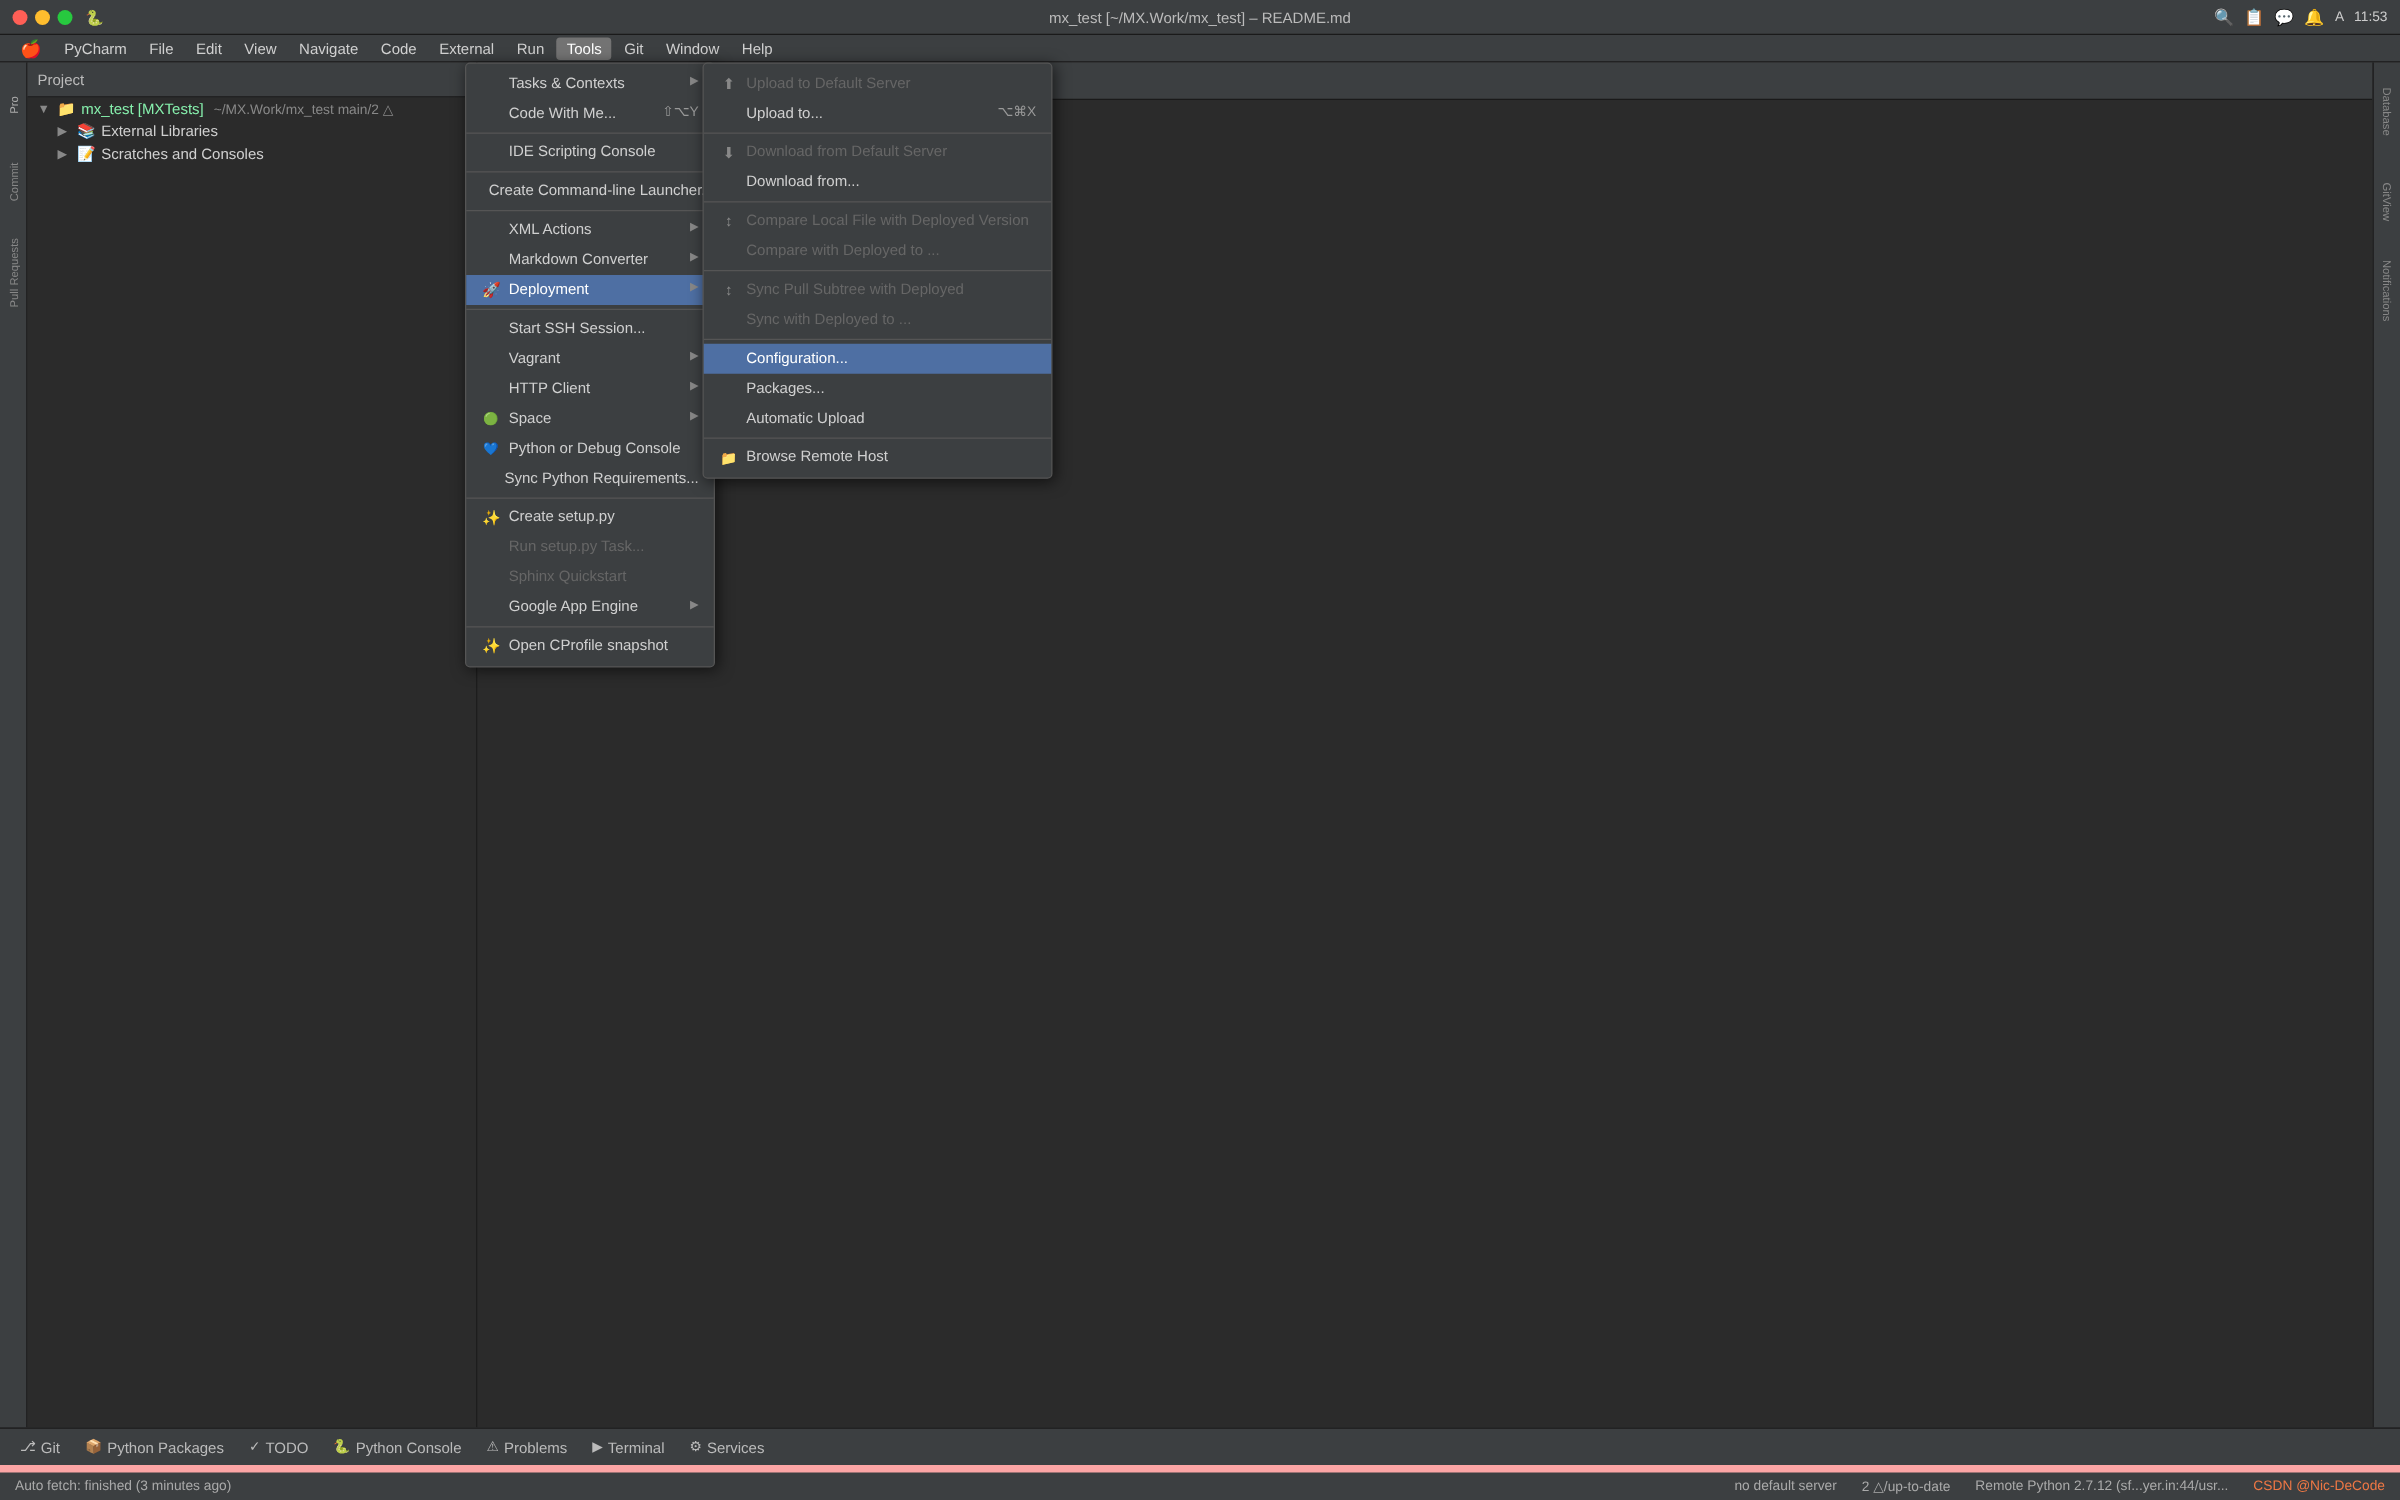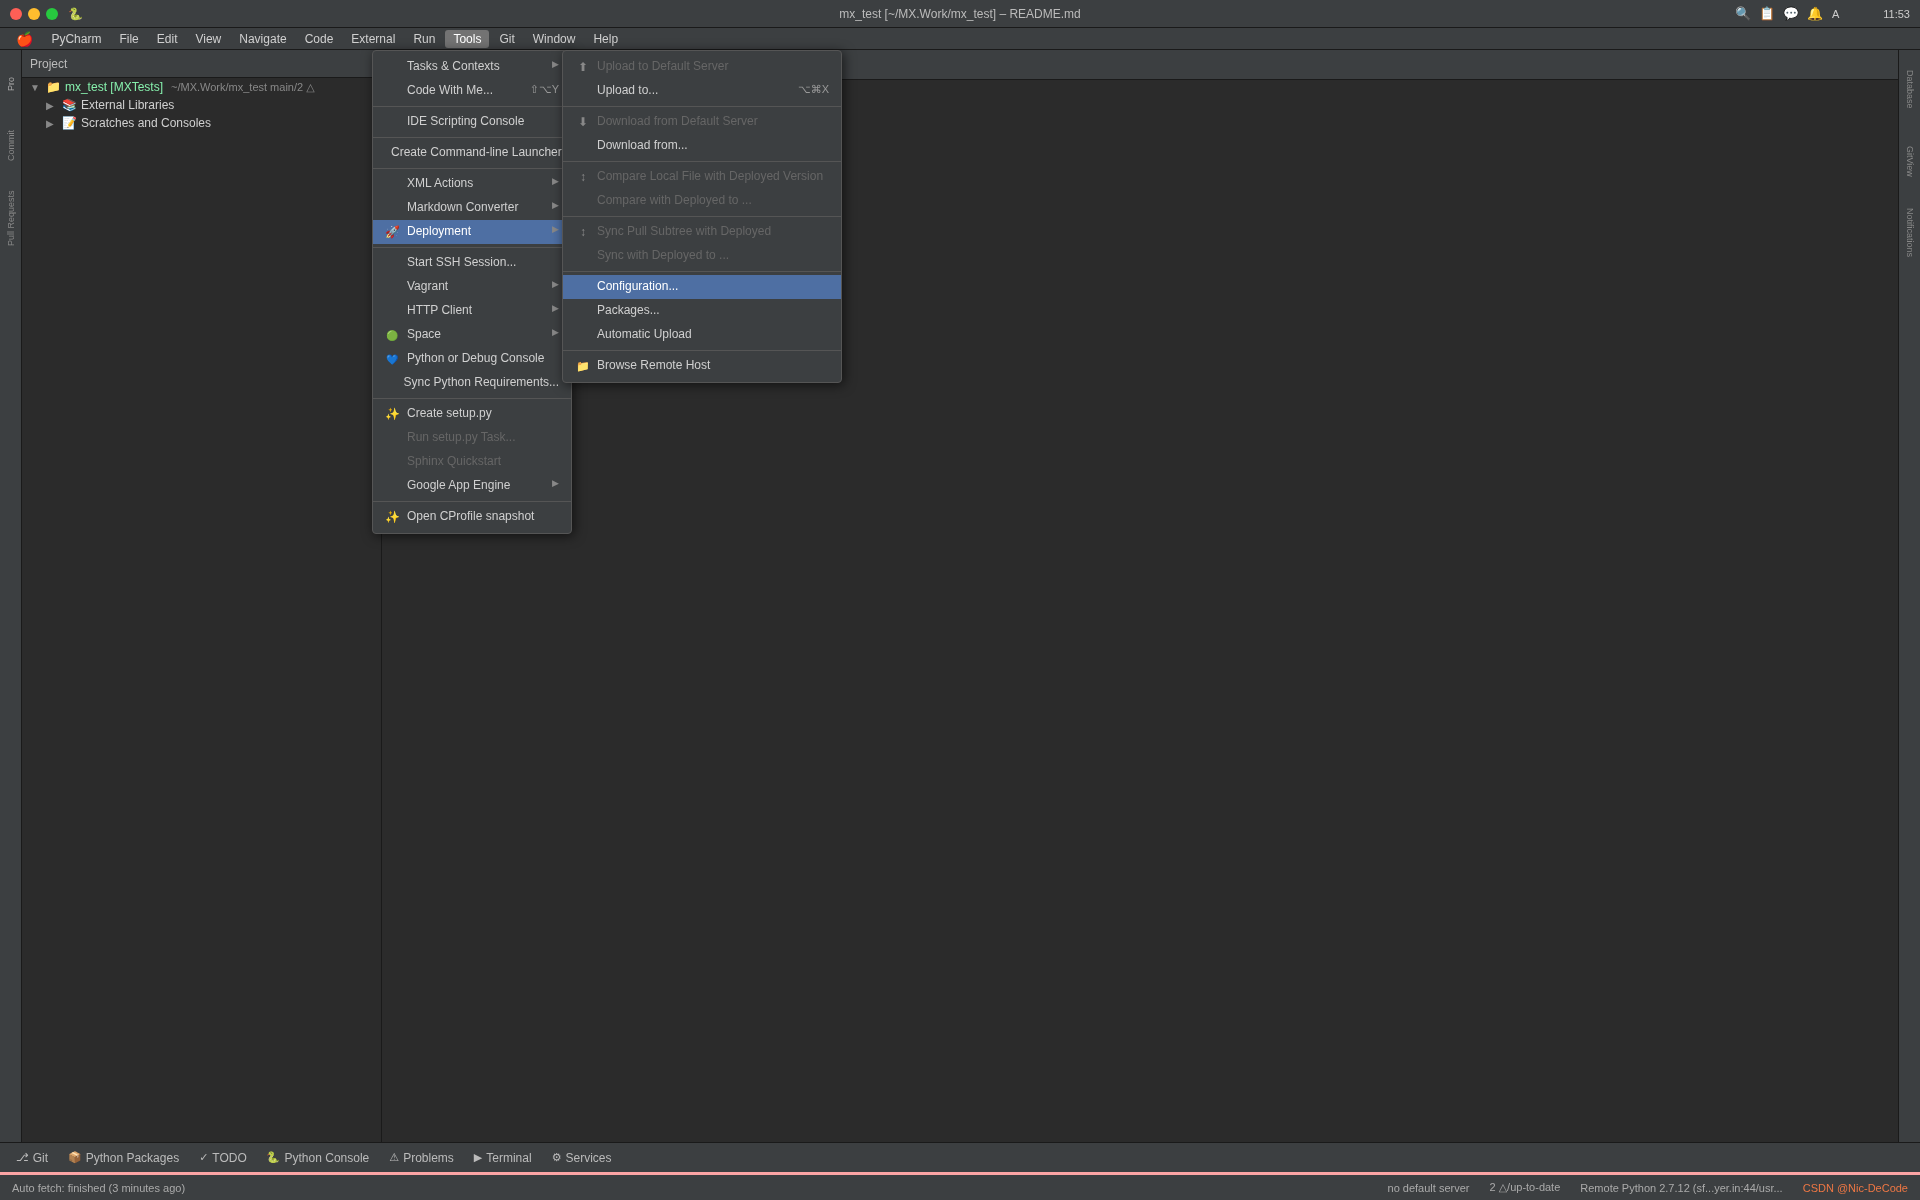--- a/index.html
+++ b/index.html
@@ -233,21 +233,21 @@
     }
 
     
     #statusbar {
       width: 100%;
       height: 28px;
       background: #3c3f41;
       display: flex;
       align-items: center;
       padding: 0 8px;
-      border-top: 3px solid #fca5a5;
+      border-top: 6px solid #fca5a5;
       font-size: 11px;
       color: #aaa;
       gap: 12px;
     }
     .status-item {
       display: flex;
       align-items: center;
       gap: 4px;
       cursor: pointer;
       padding: 2px 4px;
@@ -300,21 +300,21 @@
     <div class="tl tl-max"></div>
   </div>
   <span style="font-size:12px;margin-right:4px;">🐍</span>
   <span class="title-text">mx_test [~/MX.Work/mx_test] – README.md</span>
   <div class="titlebar-right">
     <span class="titlebar-icon">🔍</span>
     <span class="titlebar-icon">📋</span>
     <span class="titlebar-icon">💬</span>
     <span class="titlebar-icon">🔔</span>
     <span class="titlebar-icon" style="font-size:11px;color:#ccc;">A</span>
-    <span style="font-size:11px;color:#ccc;margin-left:36px;">11:53</span>
+    <span style="font-size:11px;color:#ccc;">11:53</span>
   </div>
 </div>
 
 <div id="menubar">
   <div class="menu-item" style="font-size:14px;">🍎</div>
   <div class="menu-item">PyCharm</div>
   <div class="menu-item">File</div>
   <div class="menu-item">Edit</div>
   <div class="menu-item">View</div>
   <div class="menu-item">Navigate</div>

